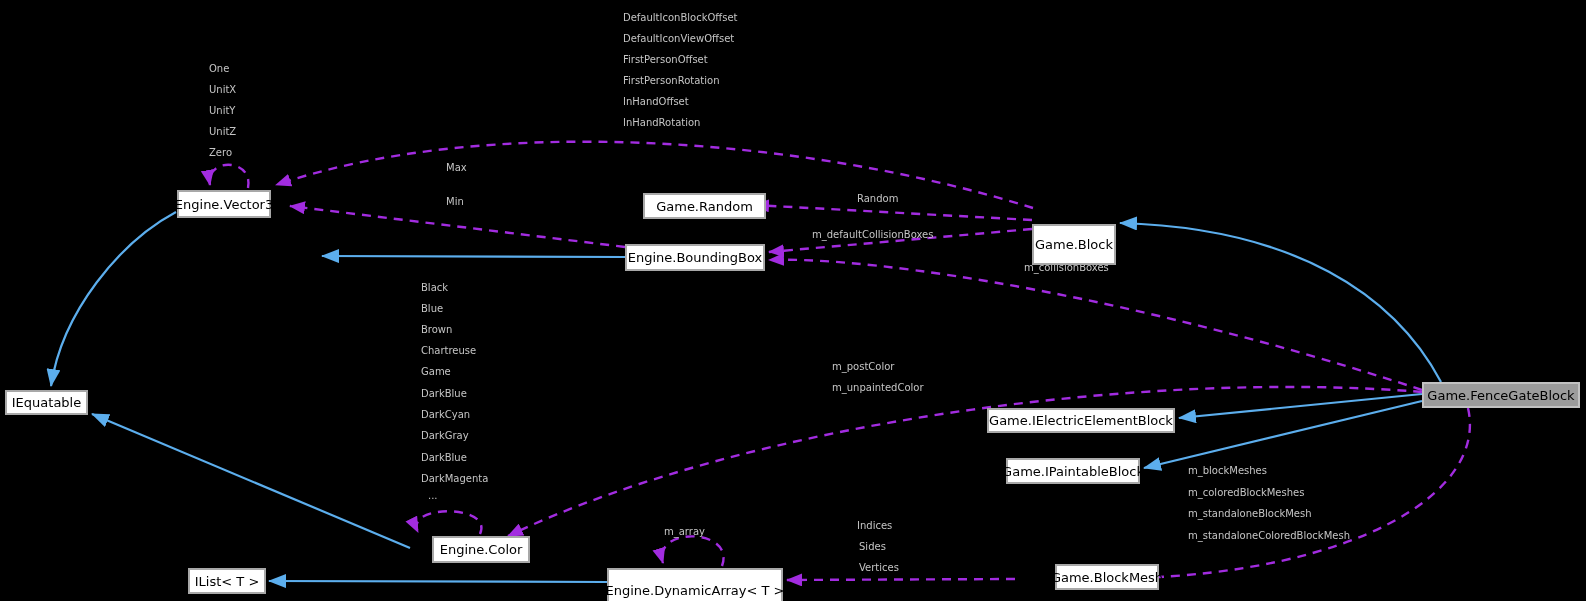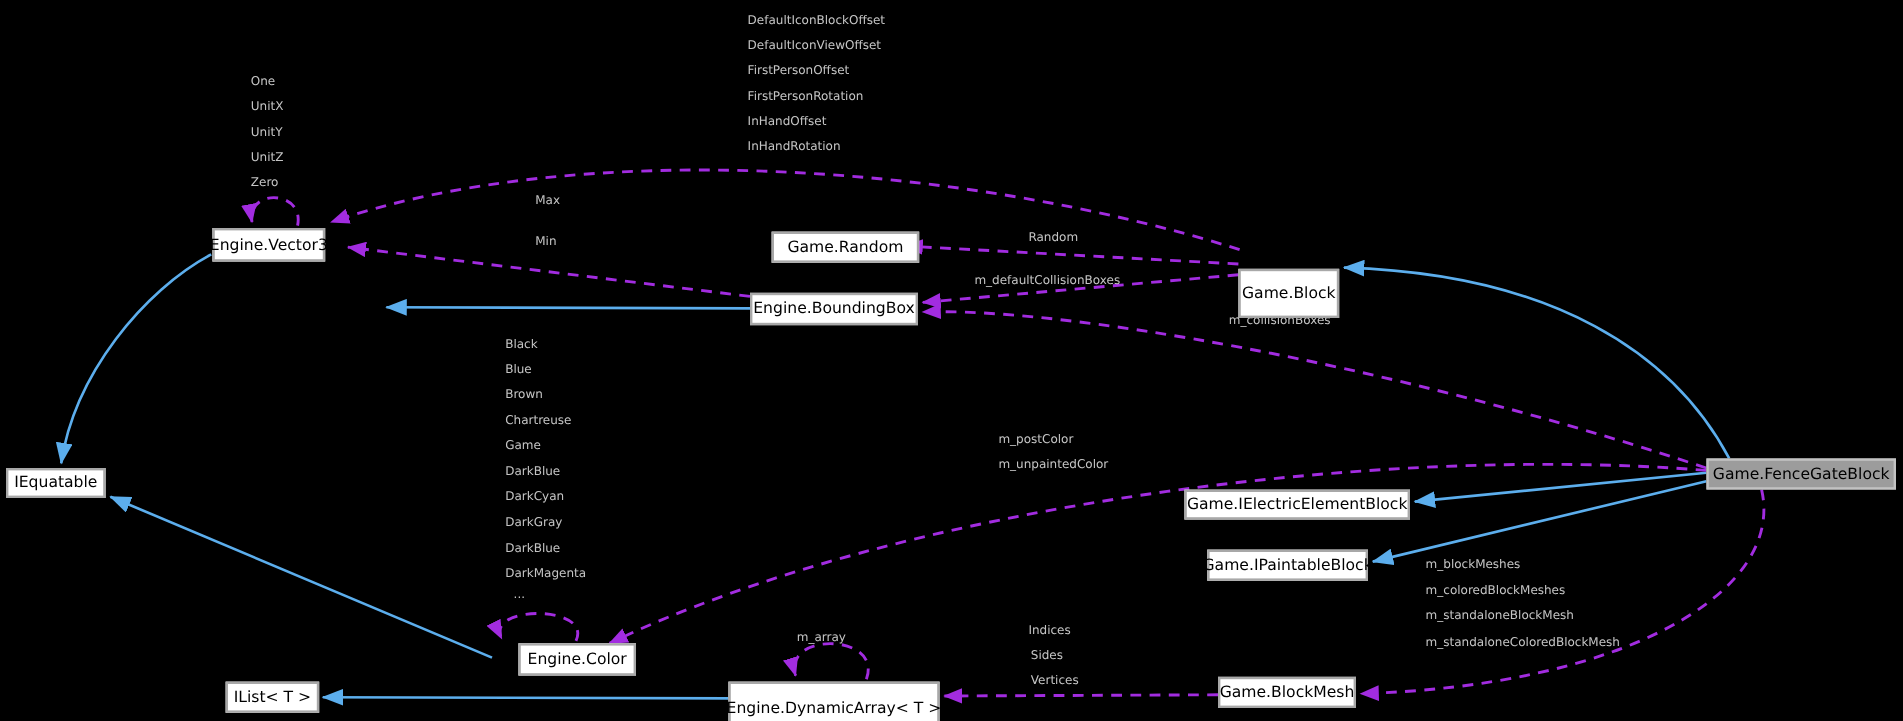--- a/index.html
+++ b/index.html
@@ -67,21 +67,21 @@
   <div class="node" style="left:5px;top:390px;width:83px;height:25px">IEquatable</div>
   <div class="node" style="left:643px;top:193px;width:123px;height:26px">Game.Random</div>
   <div class="node" style="left:625px;top:244px;width:140px;height:27px">Engine.BoundingBox</div>
   <div class="node" style="left:1032px;top:224px;width:84px;height:41px">Game.Block</div>
   <div class="node focus" style="left:1422px;top:382px;width:158px;height:26px">Game.FenceGateBlock</div>
   <div class="node" style="left:987px;top:408px;width:188px;height:25px">Game.IElectricElementBlock</div>
   <div class="node" style="left:1006px;top:458px;width:134px;height:26px">Game.IPaintableBlock</div>
   <div class="node" style="left:432px;top:536px;width:98px;height:27px">Engine.Color</div>
   <div class="node" style="left:188px;top:568px;width:78px;height:26px">IList&lt; T &gt;</div>
   <div class="node" style="left:607px;top:568px;width:176px;height:44px">Engine.DynamicArray&lt; T &gt;</div>
-  <div class="node" style="left:1015px;top:564px;width:115px;height:26px">Game.BlockMesh</div>
+  <div class="node" style="left:1055px;top:564px;width:104px;height:26px">Game.BlockMesh</div>
 
   <span class="elbl" style="left:209px;top:61px">One</span>
   <span class="elbl" style="left:209px;top:82px">UnitX</span>
   <span class="elbl" style="left:209px;top:103px">UnitY</span>
   <span class="elbl" style="left:209px;top:124px">UnitZ</span>
   <span class="elbl" style="left:209px;top:145px">Zero</span>
 
   <span class="elbl" style="left:623px;top:10px">DefaultIconBlockOffset</span>
   <span class="elbl" style="left:623px;top:31px">DefaultIconViewOffset</span>
   <span class="elbl" style="left:623px;top:52px">FirstPersonOffset</span>

